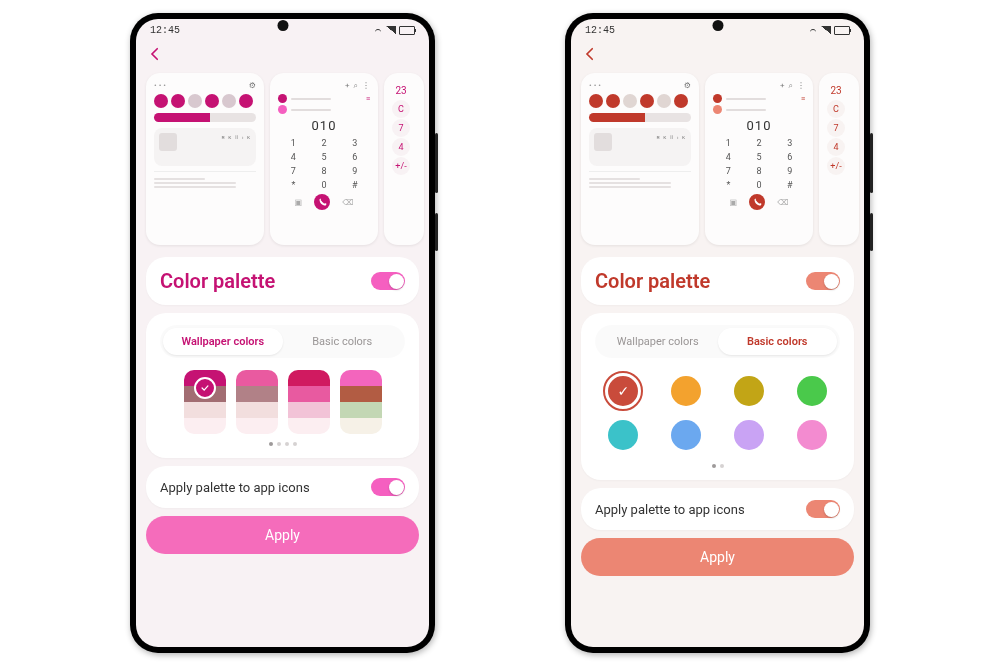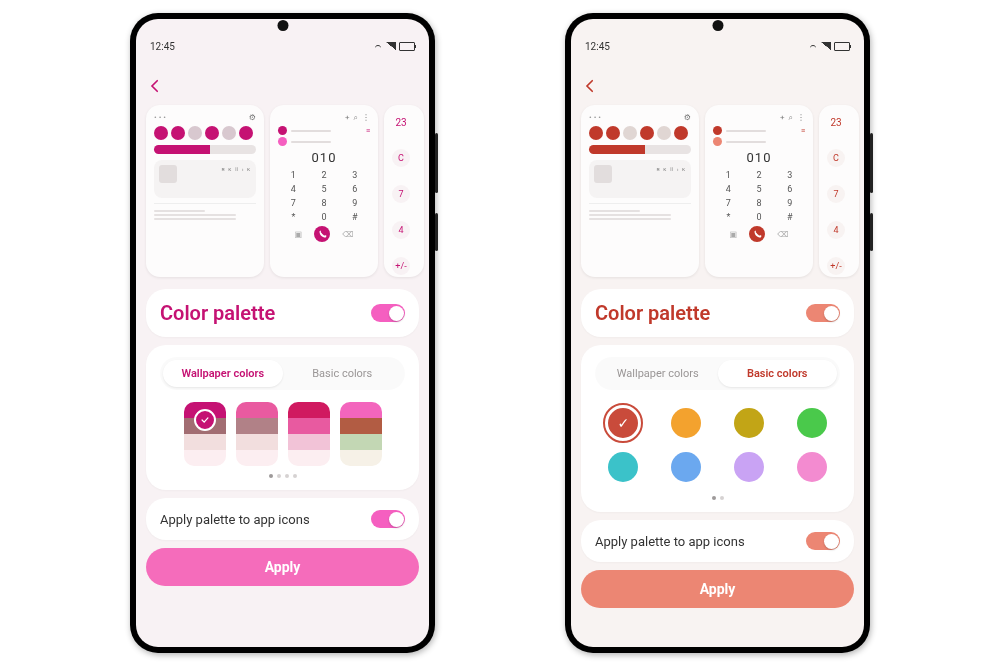--- a/index.html
+++ b/index.html
@@ -2,21 +2,21 @@
 <html><head>
 <meta charset="utf-8">
 <style>
   html,body{margin:0;padding:0;width:1000px;height:666px;background:#ffffff;font-family:-apple-system,BlinkMacSystemFont,"Segoe UI",Roboto,sans-serif;overflow:hidden;}
   .stage{position:relative;width:1000px;height:666px;display:flex;justify-content:center;align-items:center;gap:130px;}
   .phone{width:305px;height:640px;background:#000;border-radius:28px;padding:6px;box-sizing:border-box;position:relative;box-shadow:1px 2px 6px rgba(0,0,0,0.3);}
   .vol{position:absolute;right:-3px;top:120px;width:3px;height:60px;background:#222;border-radius:2px;}
   .pwr{position:absolute;right:-3px;top:200px;width:3px;height:38px;background:#222;border-radius:2px;}
   .screen{width:100%;height:100%;border-radius:22px;overflow:hidden;position:relative;}
   .camera{position:absolute;top:7px;left:50%;transform:translateX(-50%);width:11px;height:11px;background:#111;border-radius:50%;z-index:10;}
-  .statusbar{height:22px;display:flex;align-items:center;justify-content:space-between;padding:16px 14px;font-size:10px;}
+  .statusbar{height:22px;display:flex;align-items:center;justify-content:space-between;padding:0 14px;font-size:10px;font-family:Liberation Mono, monospace;}
   .statusbar .icons{display:flex;gap:3px;align-items:center;}
   .sig{width:10px;height:8px;background:linear-gradient(to top right,transparent 49%,currentColor 50%);}
   .batt{width:14px;height:7px;border:1px solid currentColor;border-radius:1px;position:relative;}
   .batt::after{content:"";position:absolute;right:-2px;top:2px;width:1px;height:3px;background:currentColor;}
   .wifi{width:10px;height:8px;overflow:hidden;position:relative;}
   .wifi::before{content:"";position:absolute;bottom:-2px;left:2px;width:6px;height:6px;border:1.2px solid currentColor;border-radius:50%;border-bottom:none;border-left:none;border-right:none;}
   .back{padding:4px 10px 2px;}
   .back svg{width:18px;height:18px;}
   .previews{display:flex;gap:6px;padding:4px 0 12px 10px;overflow:hidden;height:172px;}
   .pcard{flex:0 0 auto;background:#fdfcfc;border-radius:14px;box-shadow:0 1px 3px rgba(0,0,0,0.08);padding:8px;box-sizing:border-box;font-size:7px;}
@@ -41,21 +41,21 @@
   .dname{display:flex;gap:4px;align-items:center;margin-bottom:2px;}
   .dname .dav{width:9px;height:9px;border-radius:50%;background:#ccc;}
   .dname .dln{height:2px;width:40px;background:#e2dddd;border-radius:2px;}
   .dnum{text-align:center;font-size:13px;color:#333;margin:4px 0 3px;letter-spacing:1px;}
   .keypad{display:grid;grid-template-columns:repeat(3,1fr);grid-auto-rows:14px;align-items:center;justify-items:center;font-size:9px;color:#555;}
   .callrow{display:flex;justify-content:center;align-items:center;gap:12px;margin-top:2px;}
   .callbtn{width:16px;height:16px;border-radius:50%;display:flex;align-items:center;justify-content:center;}
   .callbtn svg{width:9px;height:9px;}
   .vmail{font-size:8px;color:#aaa;}
   
-  .calc-peek{display:flex;flex-direction:column;gap:18px;align-items:flex-start;}
+  .calc-peek{display:flex;flex-direction:column;gap:1px;align-items:flex-start;}
   .ckey{width:18px;height:18px;border-radius:50%;display:flex;align-items:center;justify-content:center;font-size:9px;}
   
   .panel{background:#fff;border-radius:20px;margin:0 10px 8px;padding:12px 14px;box-shadow:0 1px 2px rgba(0,0,0,0.03);}
   .row{display:flex;align-items:center;justify-content:space-between;}
   .title{font-size:20px;font-weight:600;}
   .toggle{width:34px;height:18px;border-radius:20px;position:relative;}
   .toggle .knob{width:15px;height:15px;border-radius:50%;background:#fff;position:absolute;top:1.5px;right:1.5px;box-shadow:0 1px 2px rgba(0,0,0,0.2);}
   .tabs{display:flex;background:rgba(0,0,0,0.02);border-radius:20px;padding:3px;margin-bottom:12px;}
   .tab{flex:1;text-align:center;padding:7px 0;border-radius:18px;font-size:11px;color:#9a9696;}
   .tab.active{background:#fff;box-shadow:0 1px 2px rgba(0,0,0,0.08);font-weight:600;}
@@ -68,21 +68,21 @@
   
   .dotgrid{display:grid;grid-template-columns:repeat(4,1fr);grid-auto-rows:42px;justify-items:center;align-items:center;column-gap:6px;row-gap:2px;}
   .dot{width:30px;height:30px;border-radius:50%;position:relative;}
   .dot.sel{border:2px solid #fff;}
   .dot.sel::after{content:"✓";color:#fff;font-size:14px;position:absolute;top:50%;left:50%;transform:translate(-50%,-52%);}
   .selring{border:2px solid rgba(0,0,0,0);width:36px;height:36px;border-radius:50%;display:flex;align-items:center;justify-content:center;}
   .pager{display:flex;justify-content:center;gap:4px;margin-top:8px;}
   .pgdot{width:4px;height:4px;border-radius:50%;background:#d6d2d2;}
   .pgdot.on{background:#9e9a9a;}
   .smalltxt{font-size:13px;}
-  .apply{margin:4px 10px 0;border-radius:22px;height:38px;display:flex;align-items:center;justify-content:center;color:#fff;font-size:14px;font-weight:700;}
+  .apply{margin:4px 10px 0;border-radius:22px;height:38px;display:flex;align-items:center;justify-content:center;color:#fff;font-size:14px;font-weight:400;}
 </style>
 </head>
 <body>
 
 <div class="stage" id="stage">
   <div class="phone">
     <div class="vol"></div>
       <div class="pwr"></div>
     <div class="camera"></div>
     <div class="screen" style="background:#f8f2f4;color:#333">

